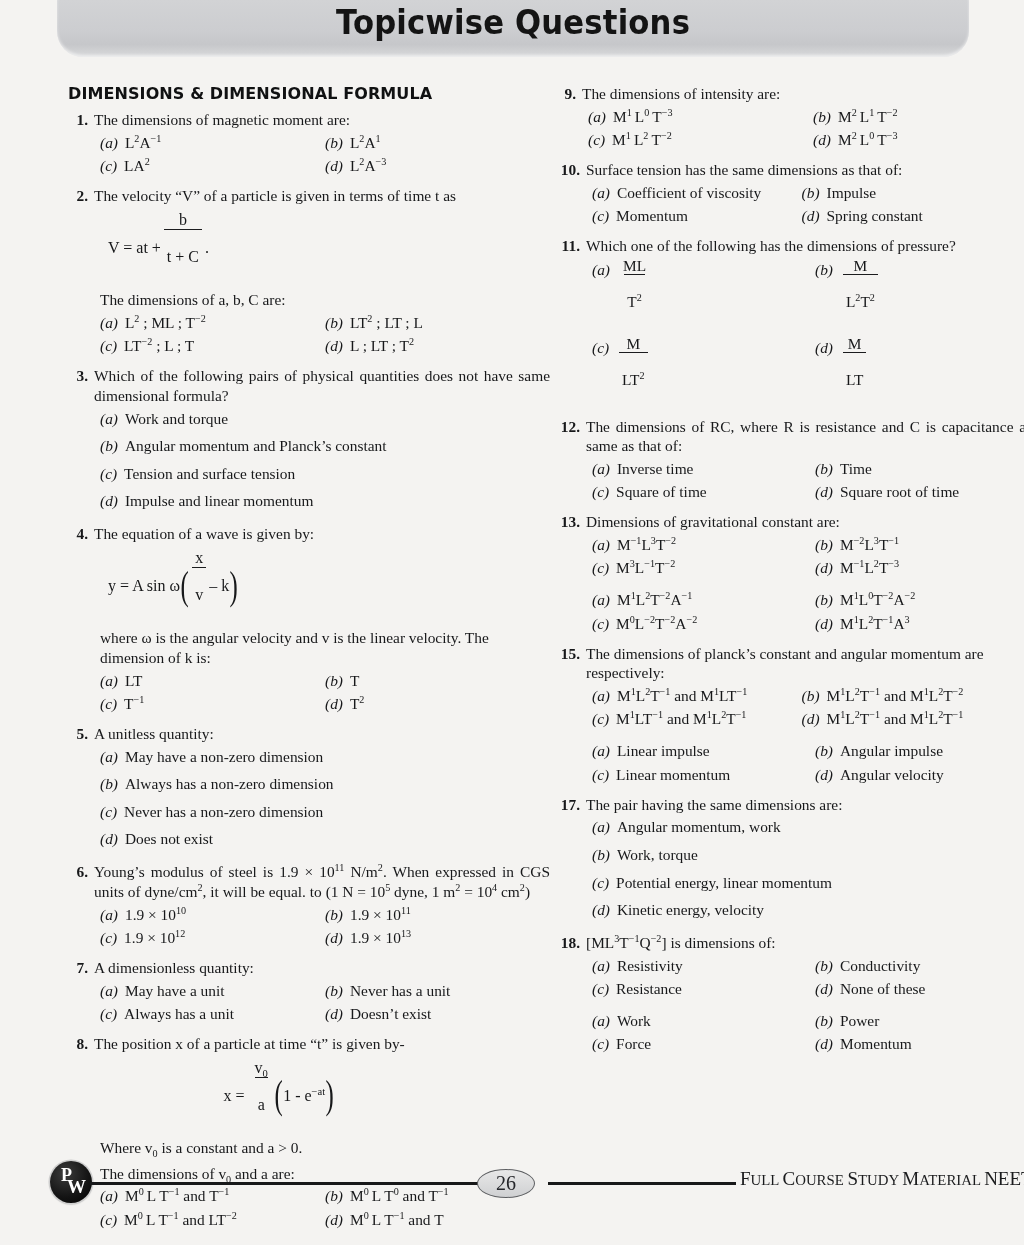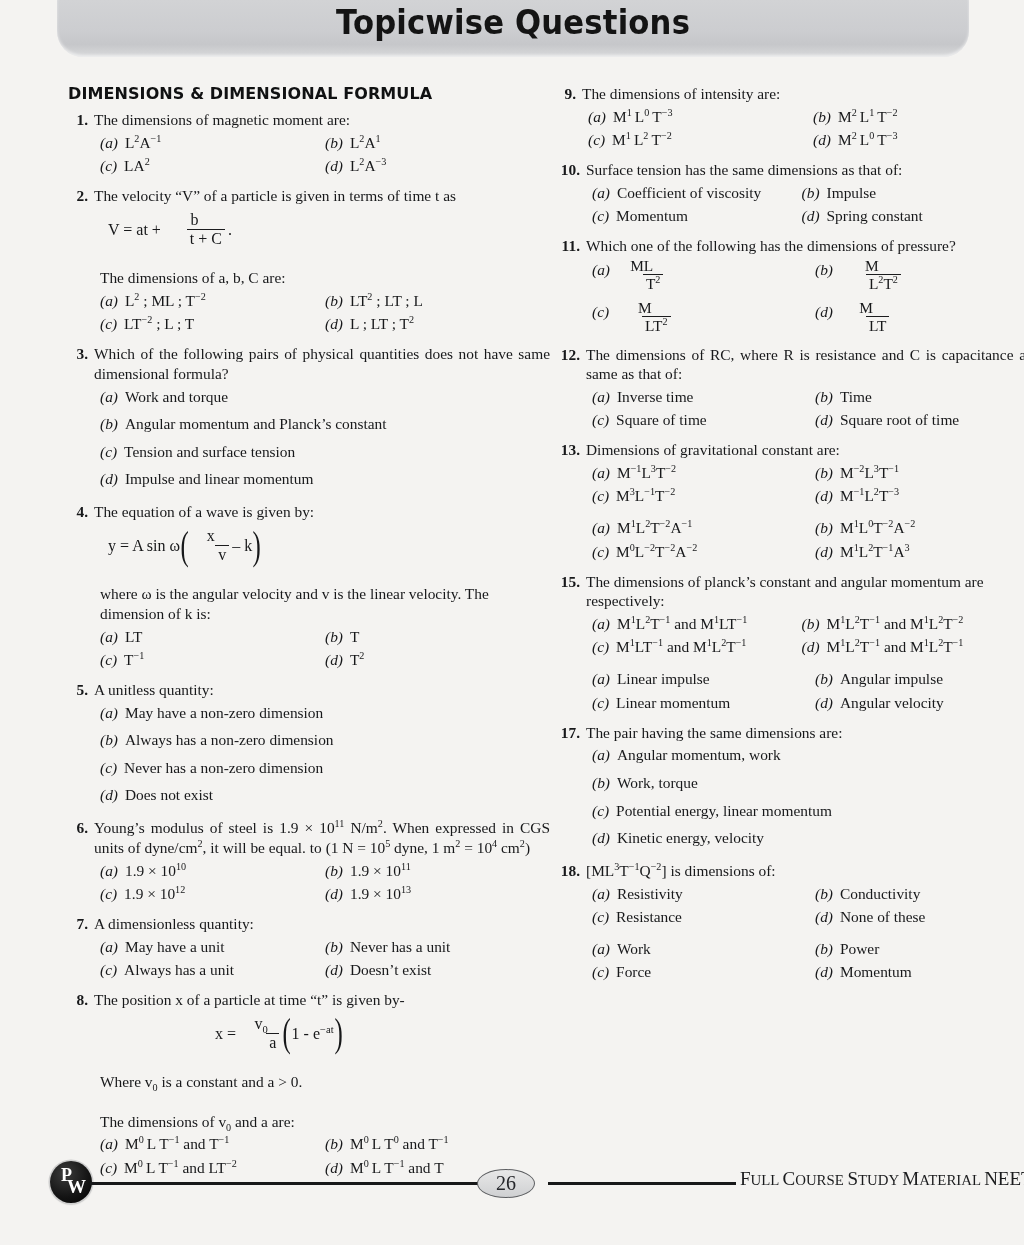--- a/index.html
+++ b/index.html
@@ -98,40 +98,40 @@
     white-space:nowrap;
   }
   .opt-row.two .opt{width:50%;box-sizing:border-box;}
   .opt-row.two .opt.narrow{width:47%;}
   .opt-row.two .opt.wide2{width:53%;}
   .opt-row.one .opt{width:100%;}
   .opt-row.one{margin-bottom:2px;}
   .opt-block .opt{margin-bottom:2.5px;}
 
   
-  .q-sub{padding-left:32px;margin-top:20px;}
+  .q-sub{padding-left:32px;margin-top:6px;}
 
   
   .formula{
     padding-left:40px;
     margin:6px 0 5px 0;
     font-size:16px;
     display:flex;
     align-items:center;
   }
   .formula.center{justify-content:center;padding-left:0;padding-right:60px;}
   .frac{
     display:inline-flex;
     flex-direction:column;
     align-items:center;
     vertical-align:middle;
     margin:0 3px;
   }
   .frac .num{padding:0 3px;line-height:1.05;}
-  .frac .den{padding:0 3px;line-height:1.15;border-top:1.4px solid #1b1c1e;margin-left:23px;}
+  .frac .den{padding:18px 3px;line-height:1.15;border-top:1.4px solid #1b1c1e;}
   .paren{
     display:inline-block;
     font-size:40px;
     line-height:0.82;
     font-weight:300;
     transform:scaleX(.62);
     margin:0 -2px;
   }
   sup{font-size:.66em;vertical-align:super;line-height:0;}
   sub{font-size:.66em;vertical-align:sub;line-height:0;}

